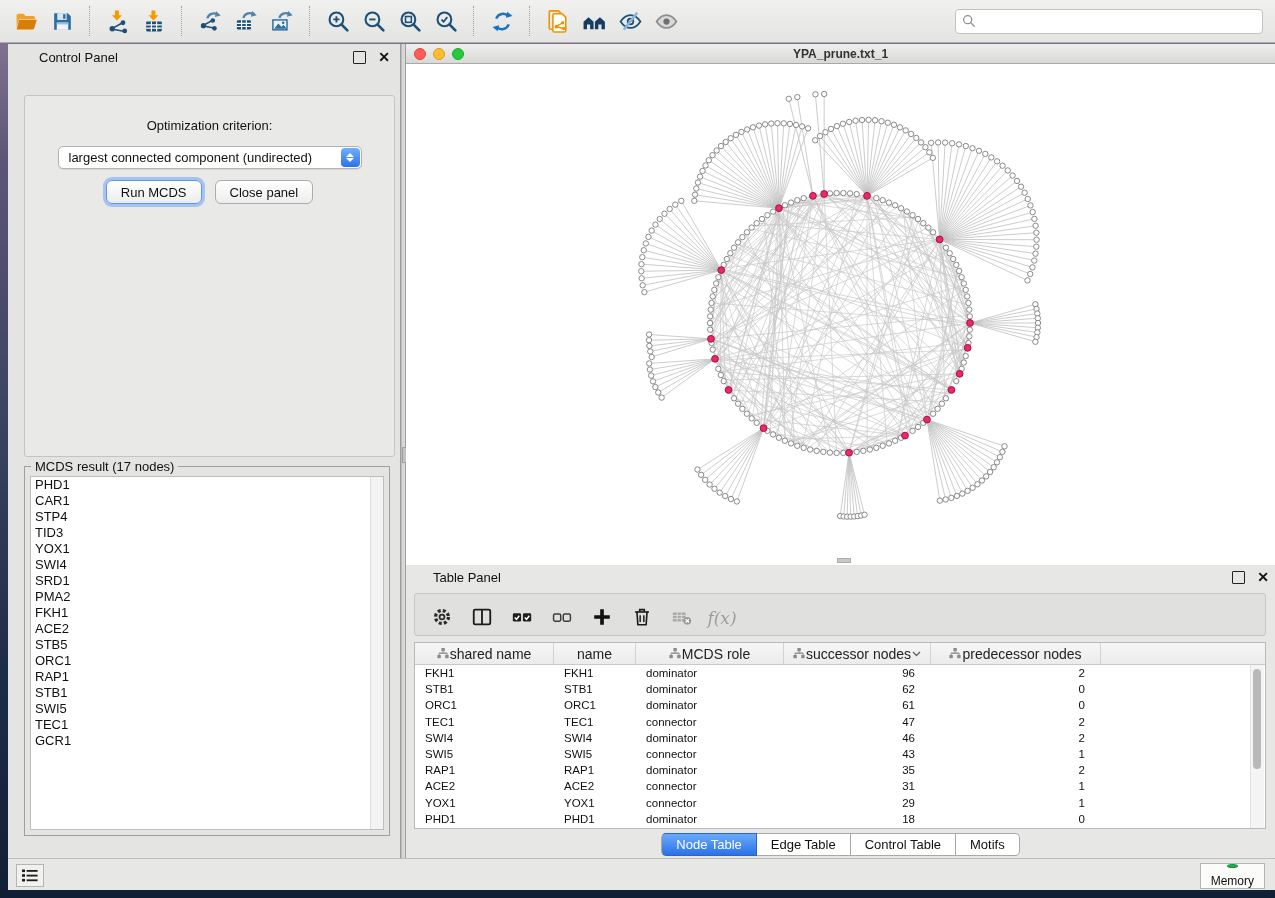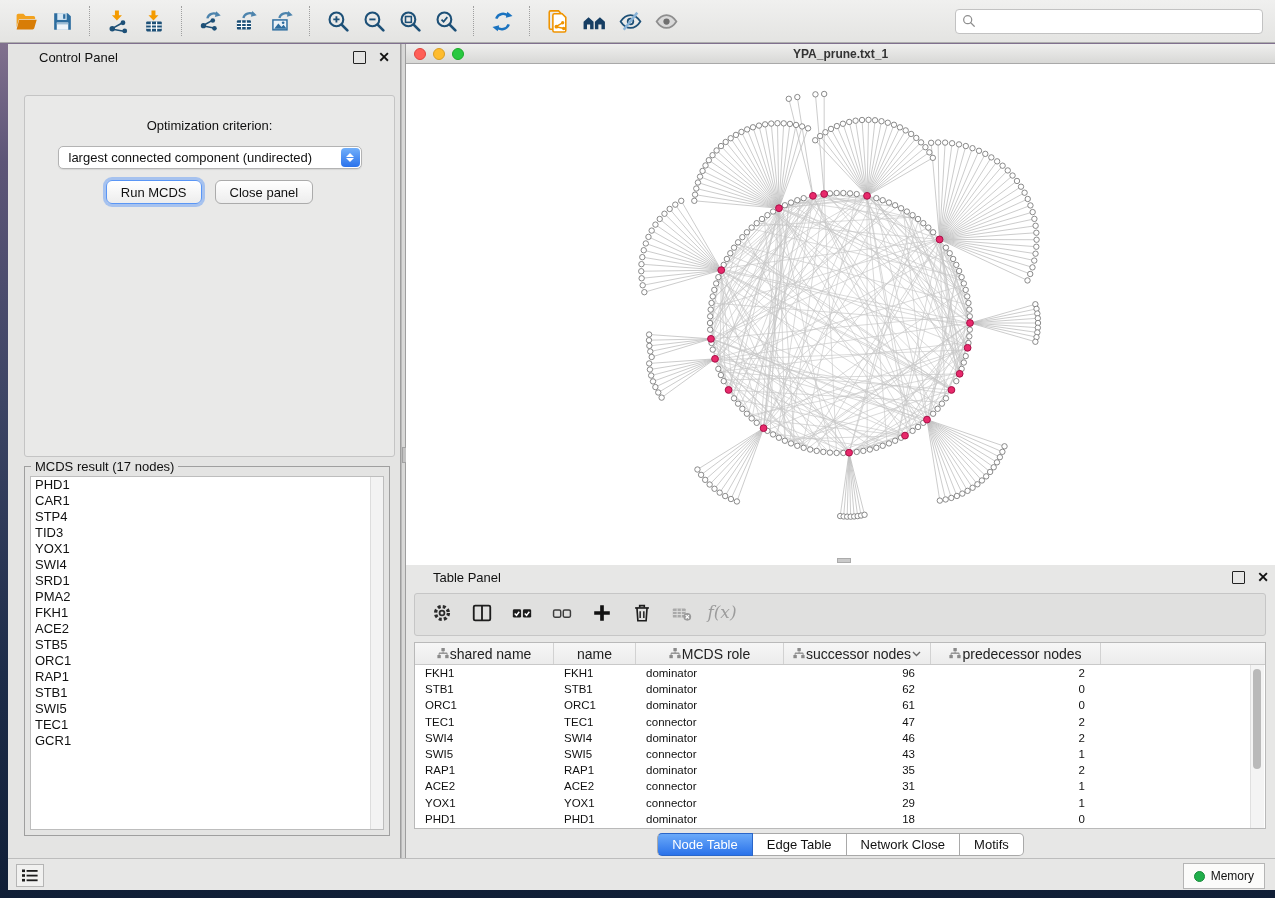--- a/index.html
+++ b/index.html
@@ -99,21 +99,21 @@
   .light.green{background:#28c840;border:1px solid #1aab29;}
   .net-canvas{position:relative;width:869px;height:502px;background:#fff;}
   
   .table-panel{position:absolute;left:406px;top:565px;width:869px;height:293px;background:#e7e7e6;}
   .tp-titlebar{height:24px;display:flex;align-items:center;padding:0 6px;font-size:13px;color:#111;}
   .tp-toolbar{
     position:absolute;left:8px;top:28px;width:852px;height:43px;background:#e0e0df;
     border:1px solid #c6c6c6;border-radius:3px;box-sizing:border-box;
     display:flex;align-items:center;padding-left:14px;gap:14px;
   }
-  .tp-ic{width:26px;height:26px;display:flex;align-items:flex-start;justify-content:center;}
+  .tp-ic{width:26px;height:26px;display:flex;align-items:flex-end;justify-content:center;}
   .tp-ic svg{width:22px;height:22px;}
   .fx{font-family:"DejaVu Serif",serif;font-style:italic;font-size:17px;color:#9c9c9c;}
   .ntable{
     position:absolute;left:8px;top:77px;width:852px;height:187px;background:#fff;
     border:1px solid #b9b9b9;box-sizing:border-box;overflow:hidden;
   }
   .thead{display:flex;height:21px;background:linear-gradient(180deg,#f6f6f6,#ececec);border-bottom:1px solid #c9c9c9;}
   .th{display:flex;align-items:center;justify-content:center;gap:1px;font-size:14px;color:#222;border-right:1px solid #d2d2d2;box-sizing:border-box;text-align:right;}
   .trow{display:flex;height:16.2px;align-items:center;}
   .td{font-size:11.5px;color:#111;box-sizing:border-box;white-space:nowrap;overflow:hidden;}
@@ -126,21 +126,21 @@
   .statusbar{
     position:absolute;left:8px;top:858px;width:1267px;height:32px;background:#e7e7e6;
     border-top:1px solid #bdbdbd;box-sizing:border-box;
   }
   .menu-btn{
     position:absolute;left:8px;top:5px;width:26px;height:21px;background:#f1f1f0;
     border:1px solid #b5b5b5;display:flex;align-items:center;justify-content:center;
   }
   .memory-btn{
     position:absolute;right:10px;top:4px;height:24px;background:#fbfbfa;border:1px solid #b5b5b5;
-    display:flex;align-items:center;gap:6px;padding:0 10px;font-size:12px;color:#111;
+    display:flex;align-items:center;gap:6px;padding:0 10px;font-size:12px;color:#111;flex-direction:column;
   }
   .memdot{width:11px;height:11px;border-radius:50%;background:#1fae4a;border:1px solid #178a3a;box-sizing:border-box;}
 </style>
 </head>
 <body class="noselect">
 
 <div class="toolbar">
   <div class="tbtn">
     <svg viewBox="0 0 24 24">
       <path d="M2.5 6.2c0-.9.7-1.6 1.6-1.6h5l2 2.2h7.6c.9 0 1.6.7 1.6 1.6v1.2H4.8L2.5 17.5z" fill="#f2a21f"></path>
@@ -1206,21 +1206,21 @@
           <div class="td right" style="width: 170px;">0</div>
         </div>
       </div>
     <div class="tscroll">
         <div class="tthumb"></div>
       </div>
   </div>
   <div class="tp-tabs" id="tp-tabs">
       <div class="seg seg-active">Node Table</div>
       <div class="seg">Edge Table</div>
-      <div class="seg">Network Close</div>
+      <div class="seg">Control Table</div>
       <div class="seg">Motifs</div>
     </div>
 </div>
 
 <div class="statusbar">
   <div class="menu-btn">
     <svg width="16" height="13" viewBox="0 0 16 13">
       <g fill="#1d1d1d">
         <rect x="0" y="0.5" width="3" height="2.6"></rect>
           <rect x="4.6" y="1" width="11" height="1.8"></rect>

